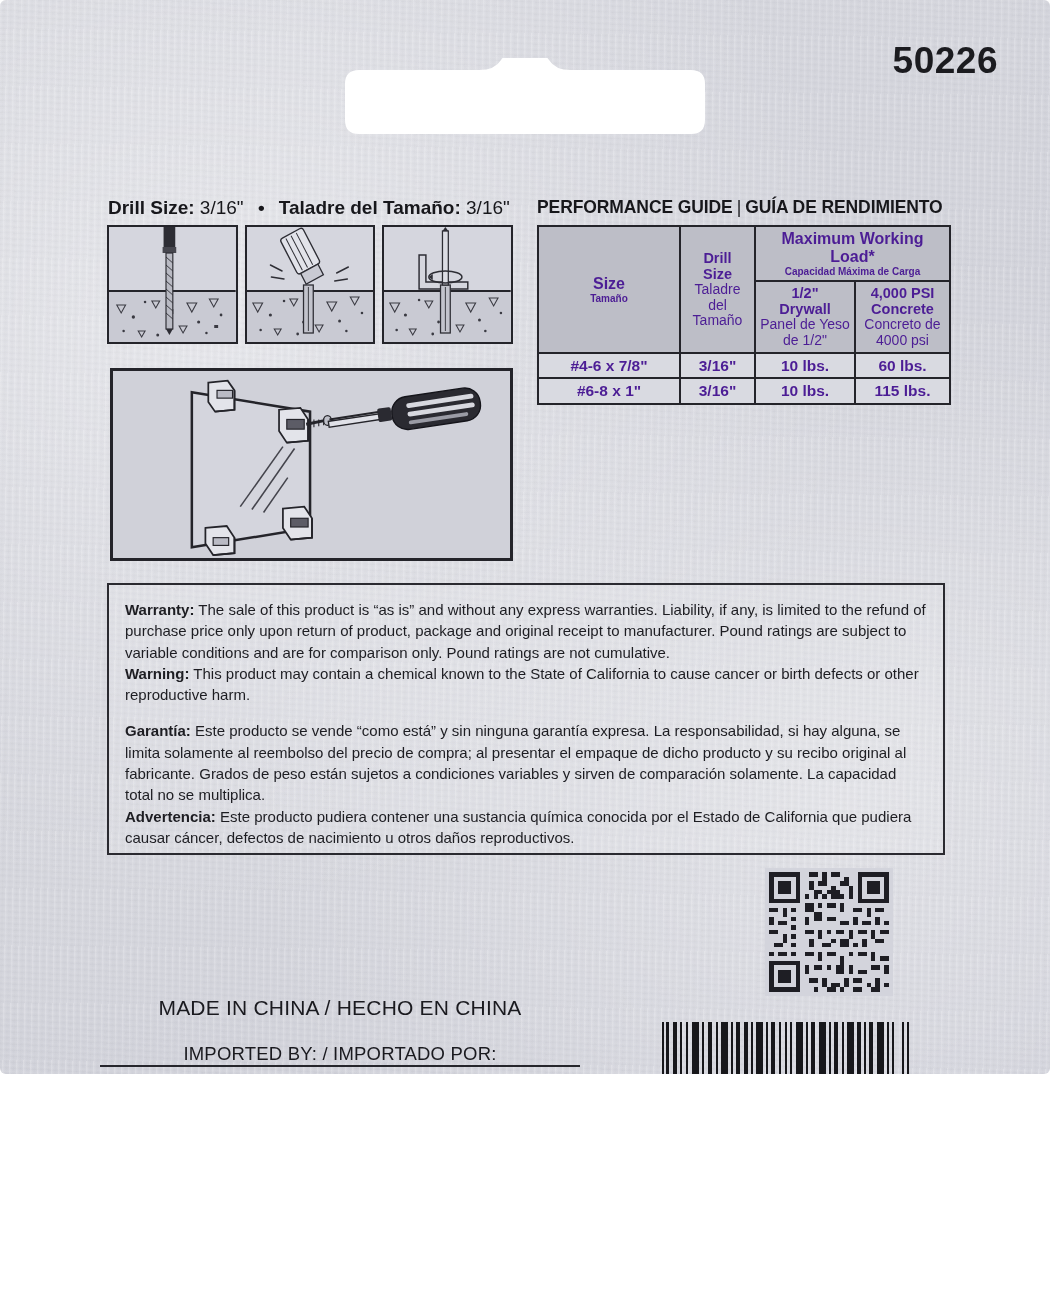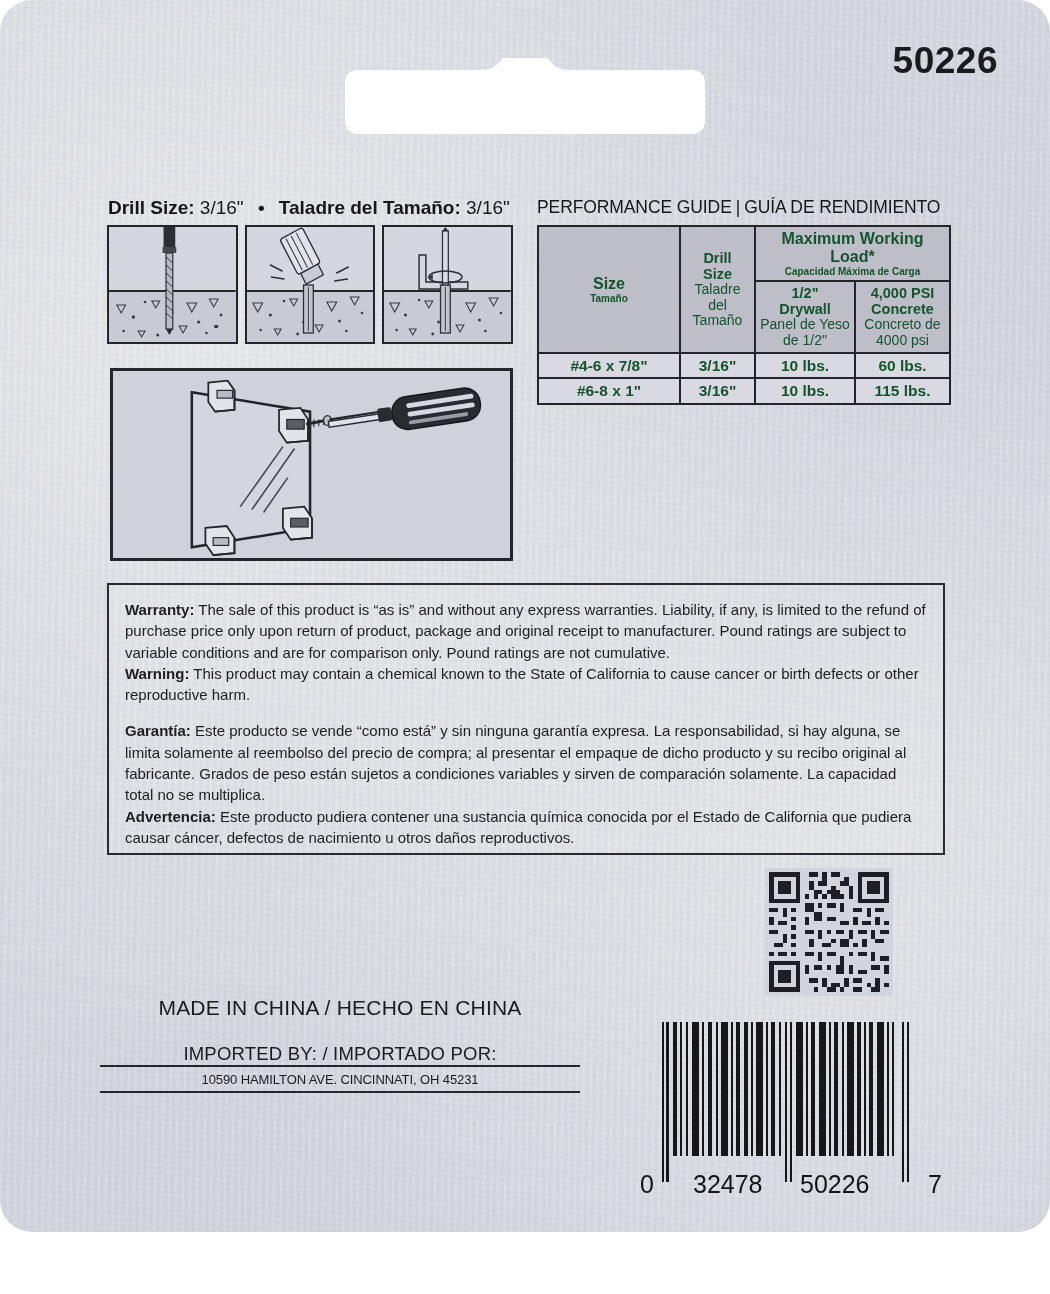--- a/index.html
+++ b/index.html
@@ -9,26 +9,26 @@
     height: 1294px;
     background: #ffffff;
     font-family: "Liberation Sans", sans-serif;
     overflow: hidden;
   }
 
   
   #package-card {
     position: absolute;
     left: 0; top: 0;
-    width: 1050px; height: 1232px;
+    width: 1050px; height: 1074px;
     background:
       radial-gradient(ellipse at 20% 30%, rgba(255,255,255,0.45) 0%, rgba(255,255,255,0) 55%),
       radial-gradient(ellipse at 80% 75%, rgba(255,255,255,0.30) 0%, rgba(255,255,255,0) 50%),
       linear-gradient(168deg, #d6d7de 0%, #d2d3db 40%, #d5d6dd 70%, #cfd0d9 100%);
-    border-radius: 32px;
+    border-radius: 6px;
     overflow: hidden;
   }
   
   #card-texture {
     position: absolute; inset: 0;
     background-image:
       repeating-linear-gradient(91deg, rgba(255,255,255,0.22) 0px, rgba(255,255,255,0) 2px, rgba(0,0,0,0.018) 4px, rgba(255,255,255,0) 7px),
       repeating-linear-gradient(3deg, rgba(0,0,0,0.015) 0px, rgba(255,255,255,0.10) 3px, rgba(255,255,255,0) 6px);
     opacity: .85;
     pointer-events: none;
@@ -95,34 +95,34 @@
     left: 537px; top: 197px;
     width: 412px;
   }
   #perf-title {
     font-size: 17.5px;
     color: #17171b;
     white-space: nowrap;
     margin-bottom: 7px;
     letter-spacing: -0.1px;
   }
-  #perf-title .en { font-weight: normal; }
+  #perf-title .en { font-weight: bold; }
   #perf-title .bar { padding: 0 4px; font-weight: normal; }
-  #perf-title .es { font-weight: normal; text-align: right; }
+  #perf-title .es { font-weight: bold; text-align: right; }
 
   table.perf {
     border-collapse: collapse;
     width: 412px;
     table-layout: fixed;
   }
   table.perf td {
     border: 2px solid #24242a;
     text-align: center;
     vertical-align: middle;
-    color: #14532d;
+    color: #4c1d95;
     line-height: 1.12;
     padding: 3px 2px;
   }
   td.hdr { background: #bdbec7; }
   td.body-cell { background: #d9dae1; font-weight: bold; font-size: 15.5px; padding: 7px 2px; }
   .hd-en { font-weight: bold; font-size: 16px; display: block; }
   .hd-en-sm { font-weight: bold; font-size: 14.5px; display: block; }
   .hd-es { font-weight: bold; font-size: 10px; display: block; }
   .hd-es-sm { font-weight: normal; font-size: 14px; display: block; }
 

